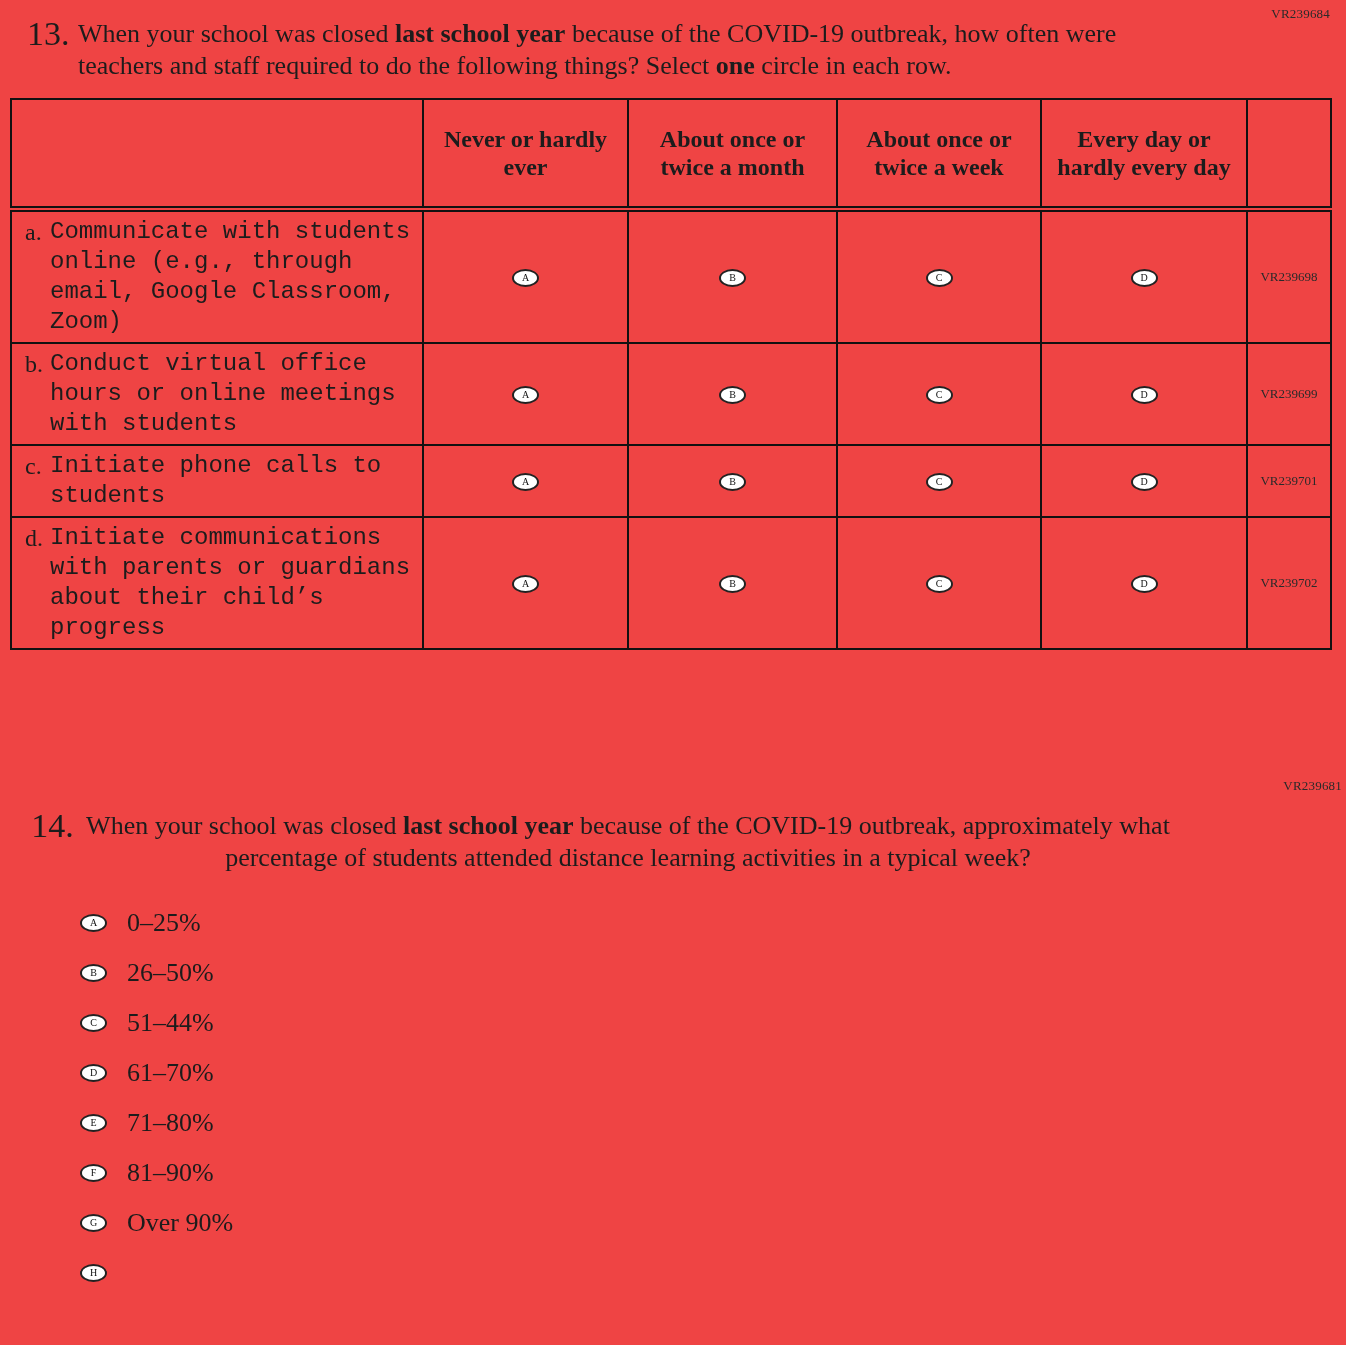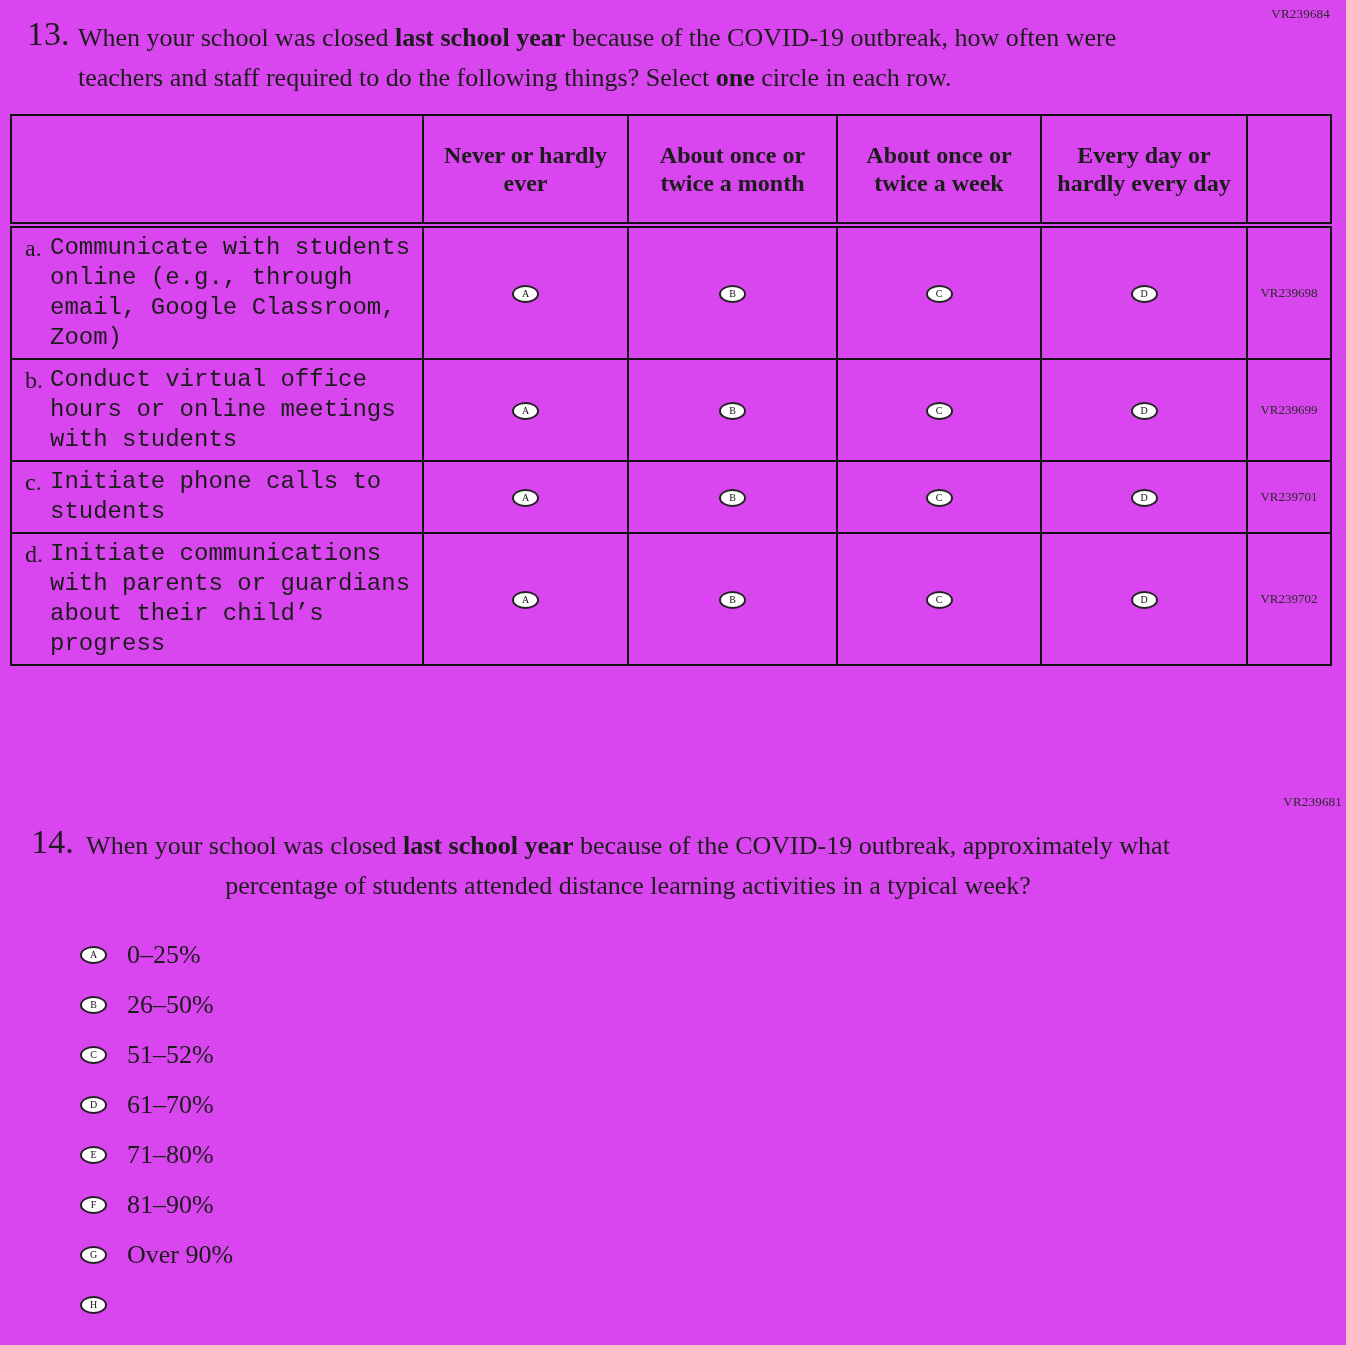--- a/index.html
+++ b/index.html
@@ -2,31 +2,31 @@
 <html><head>
 <meta charset="utf-8">
 <style>
   * { box-sizing: border-box; margin: 0; padding: 0; }
   html, body { background: #ffffff; }
   body {
     width: 1346px; height: 1345px;
     font-family: "Liberation Serif", "DejaVu Serif", serif;
     color: #1c1c1c;
   }
-  .page { position: relative; width: 1346px; height: 1345px; overflow: hidden; background: #d946ef; }
+  .page { position: relative; width: 1346px; height: 1345px; overflow: hidden; background: #ef4444; }
 
   .vr { font-size: 13px; color: #2a2a2a; letter-spacing: 0.2px; }
   .vr-top { position: absolute; top: 6px; right: 16px; }
   .vr-mid { text-align: right; padding-right: 4px; margin-top: 128px; }
 
   .question { display: flex; align-items: flex-start; }
   .q13 { margin: 18px 0 0 27px; }
   .q14 { margin: 16px 0 0 27px; text-align: center; }
   .q-number { font-weight: normal; font-size: 34px; line-height: 32px; width: 51px; flex: none; }
-  .q-text { font-size: 26px; line-height: 40px; width: 1100px; }
+  .q-text { font-size: 26px; line-height: 32px; width: 1100px; }
   .q-text .b { font-weight: bold; }
 
   table.grid {
     border-collapse: collapse;
     table-layout: fixed;
     margin: 16px 0 0 10px;
     width: 1320px;
     padding-left: 39px;
   }
   table.grid th, table.grid td { border: 2px solid #111; }
@@ -192,21 +192,21 @@
       <div class="option-row">
         <span class="bubble">
           <span class="bubble-letter">B</span>
         </span>
         <span class="option-label">26–50%</span>
       </div>
       <div class="option-row">
         <span class="bubble">
           <span class="bubble-letter">C</span>
         </span>
-        <span class="option-label">51–52%</span>
+        <span class="option-label">51–44%</span>
       </div>
       <div class="option-row">
         <span class="bubble">
           <span class="bubble-letter">D</span>
         </span>
         <span class="option-label">61–70%</span>
       </div>
       <div class="option-row">
         <span class="bubble">
           <span class="bubble-letter">E</span>

